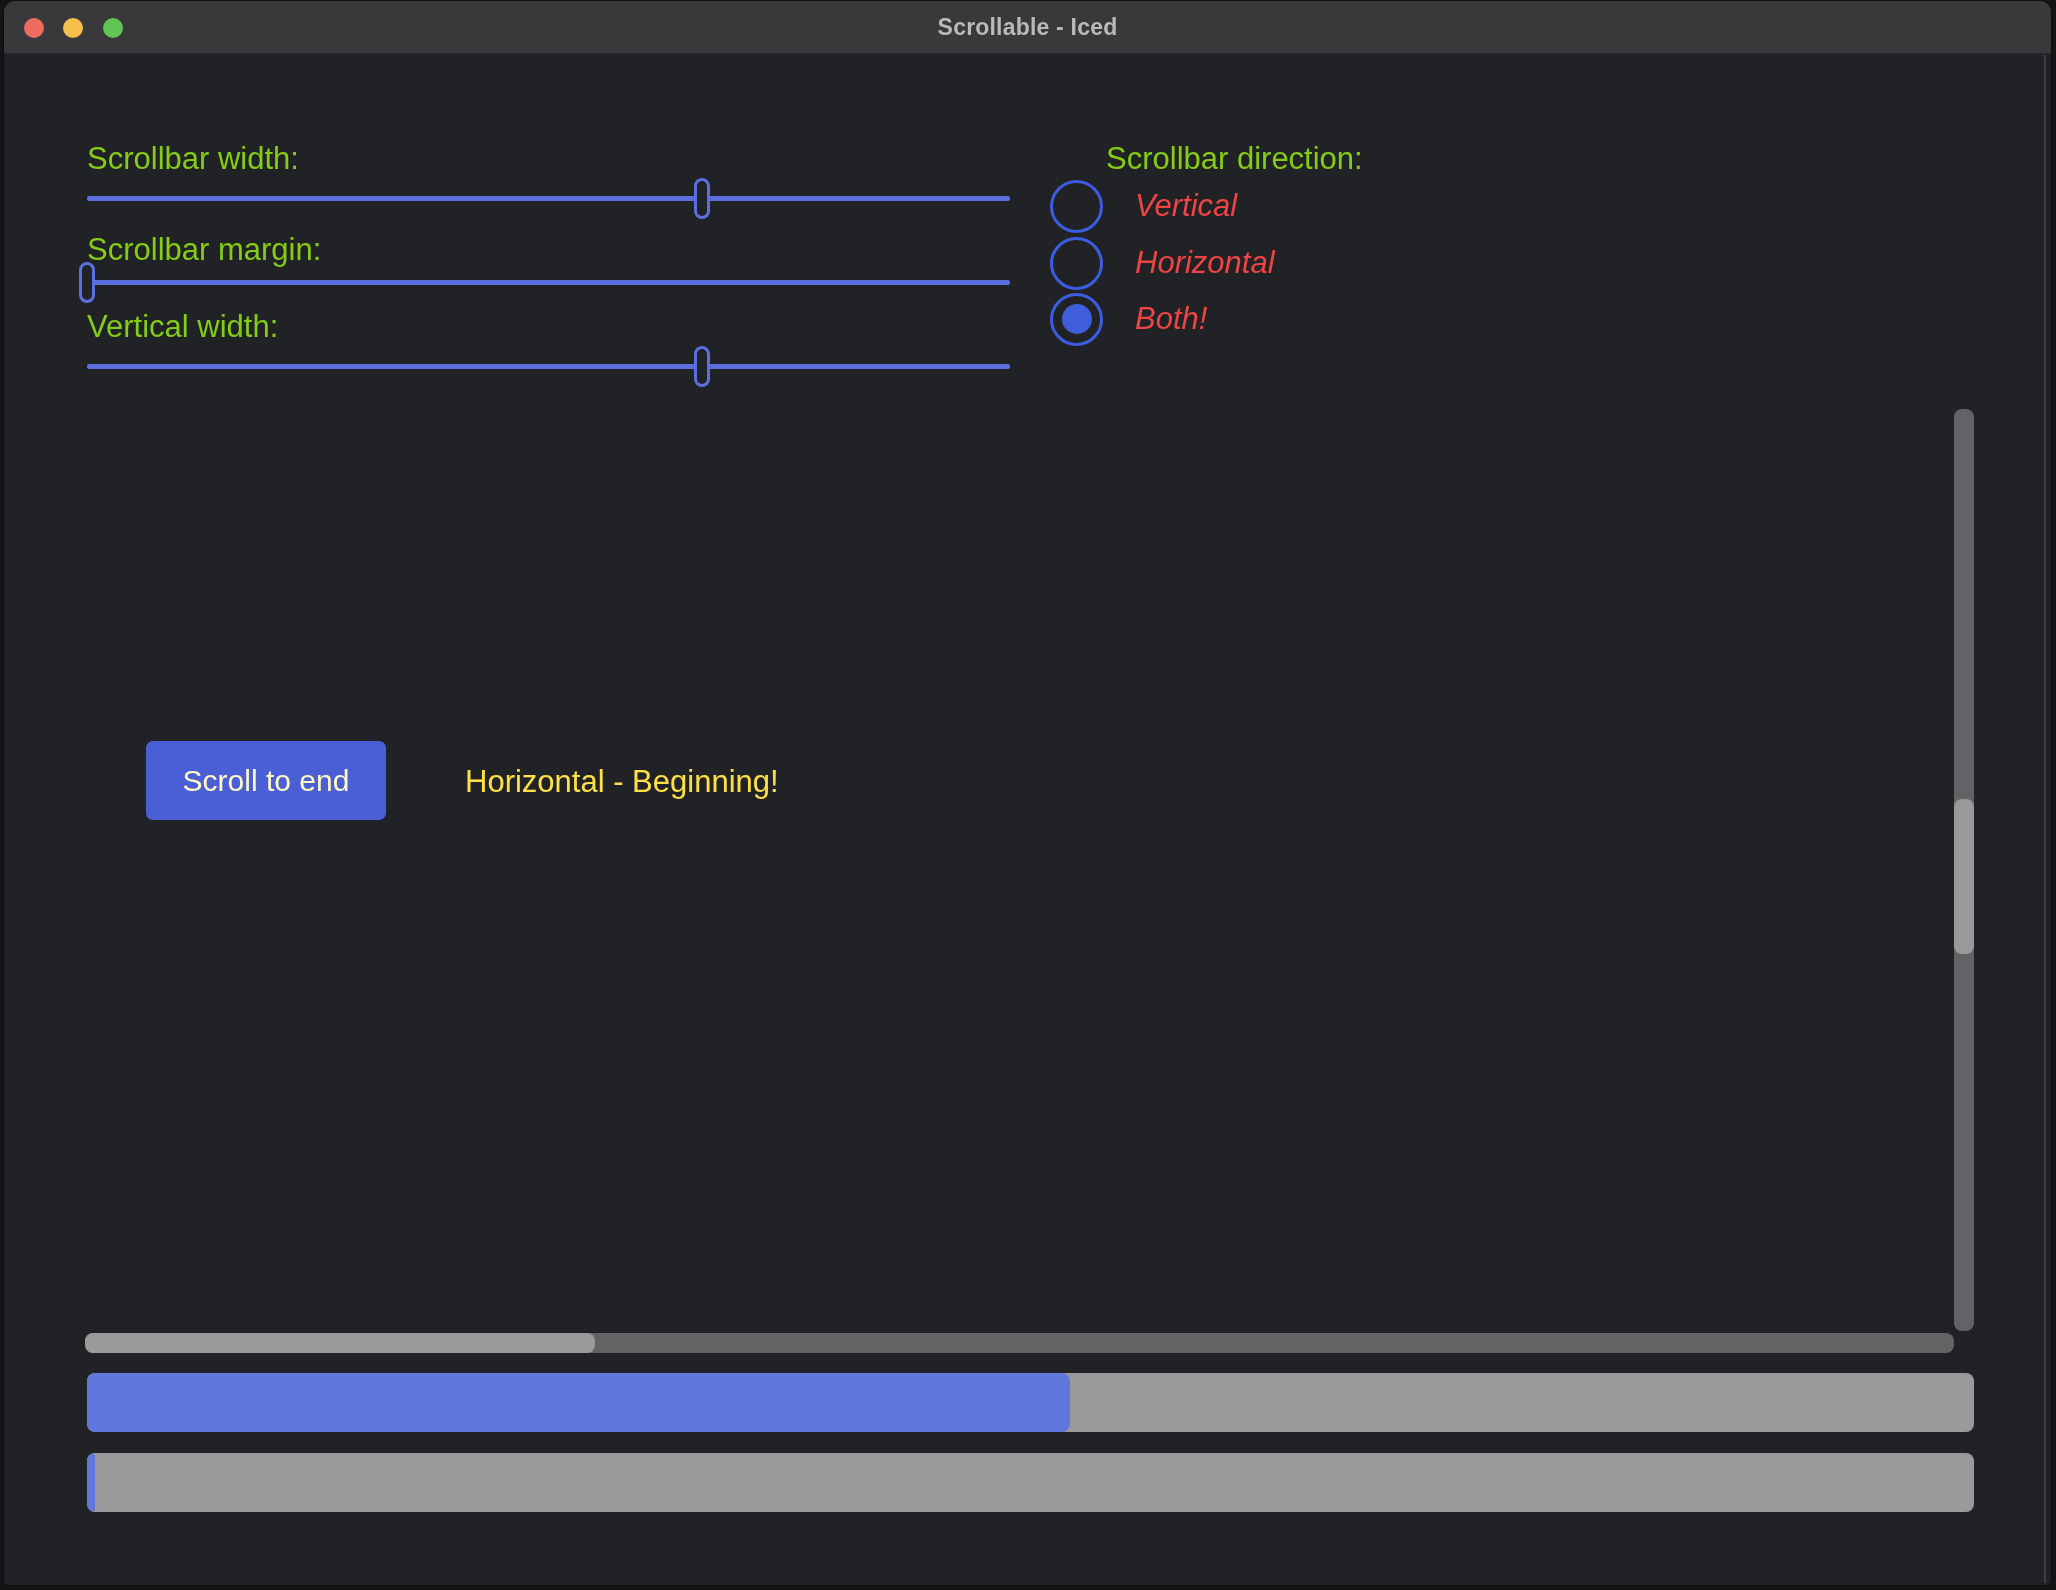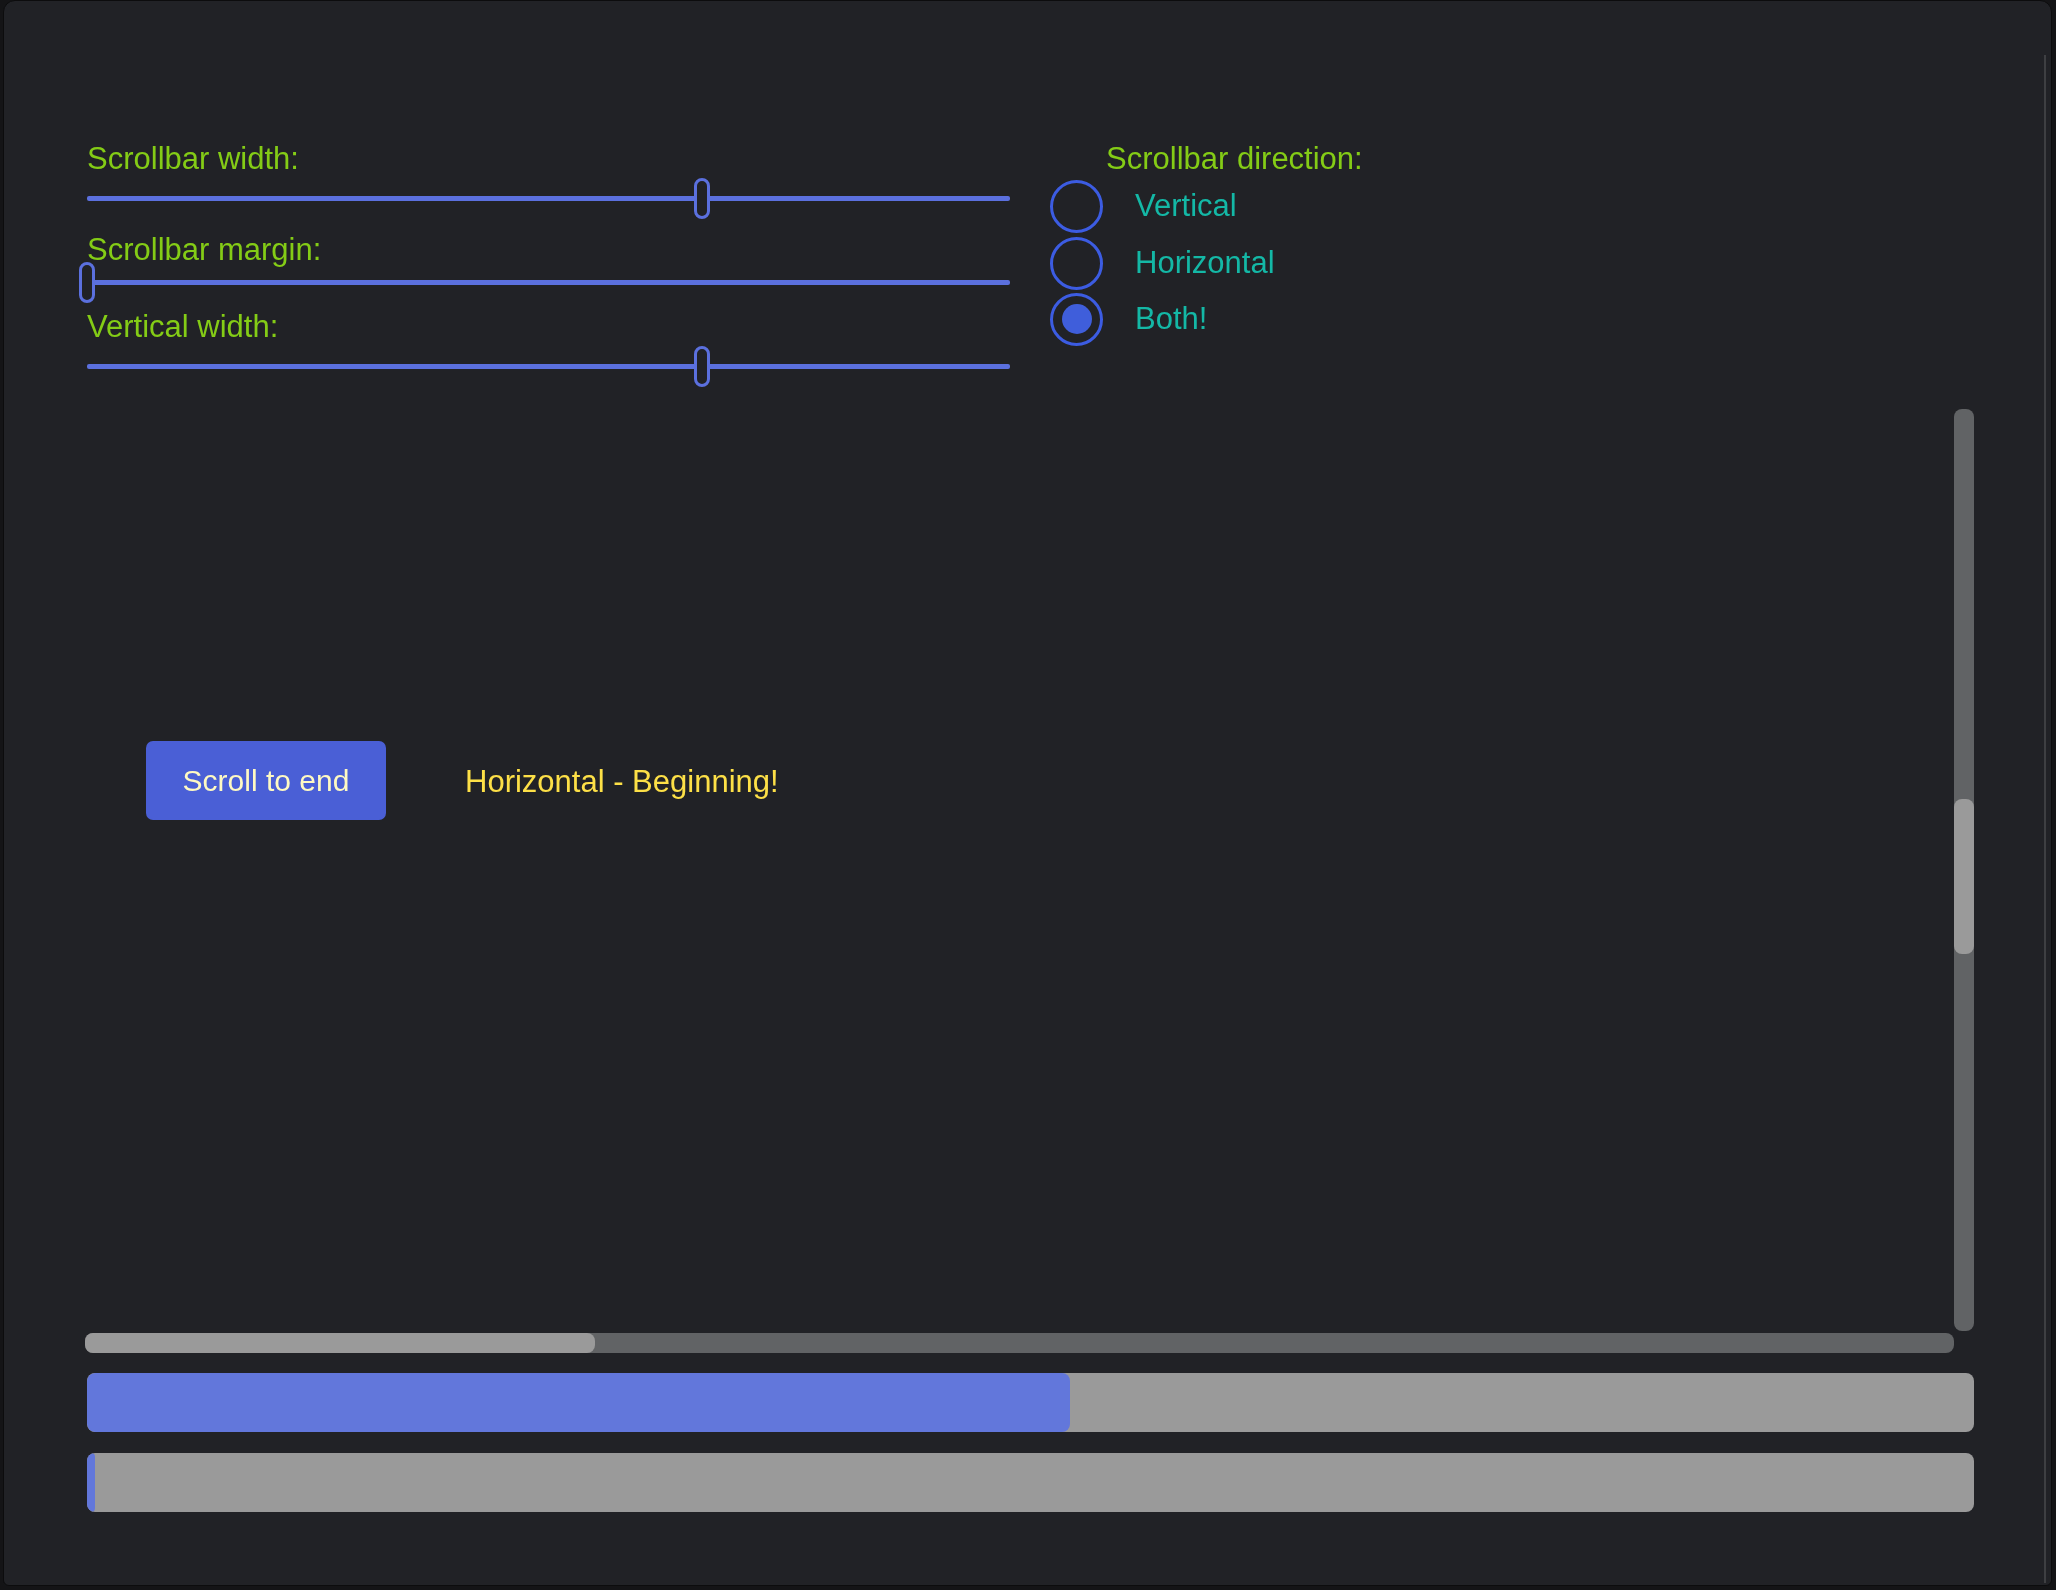--- a/index.html
+++ b/index.html
@@ -21,21 +21,21 @@
   .slider{position:absolute;left:83px;width:923px;height:41px;}
   .slider .track{position:absolute;left:0;top:18px;width:100%;height:5px;background:var(--accent-rail,#5b70de);border-radius:2px;}
   .slider .handle{position:absolute;top:0;width:16px;height:41px;background:var(--bg,#212226);
                   border:3px solid var(--accent-rail,#5b70de);border-radius:9px;}
   
   .radio-row{position:absolute;left:1046px;height:56px;display:flex;align-items:center;}
   .radio-circle{width:53px;height:53px;border-radius:50%;border:3px solid var(--accent-radio,#3c5ce2);
                 display:flex;align-items:center;justify-content:center;flex:none;}
   .radio-dot{width:30px;height:30px;border-radius:50%;background:var(--accent-radio-dot,#3f5edb);display:none;}
   .radio-row.selected .radio-dot{display:block;}
-  .radio-label{margin-left:32px;font-size:31px;color:#14b8a6;}
+  .radio-label{margin-left:32px;font-size:31px;color:#ef4444;font-style:italic;}
   
   #scroll-btn{position:absolute;left:142px;top:740px;width:240px;height:79px;background:var(--accent-button,#4a5fd6);
               border:none;border-radius:7px;color:#fef9c3;font-size:30px;cursor:pointer;}
   #status-text{position:absolute;left:461px;top:763px;font-size:31px;color:#fde047;}
   
   #v-rail{position:absolute;left:1950px;top:408px;width:20px;height:922px;background:var(--rail-gray,#616365);border-radius:8px;}
   #v-scroller{position:absolute;left:0;width:20px;background:var(--scroller-gray,#9a9a9a);border-radius:8px;}
   #h-rail{position:absolute;left:81px;top:1332px;width:1869px;height:20px;background:var(--rail-gray,#616365);border-radius:8px;}
   #h-scroller{position:absolute;top:0;height:20px;background:var(--scroller-gray,#9a9a9a);border-radius:8px;}
   
@@ -45,20 +45,26 @@
   .progress .fill{position:absolute;left:0;top:0;height:100%;background:var(--accent-progress,#6277db);border-radius:8px;}
   
   #right-edge{position:absolute;right:5px;top:54px;width:2px;height:1528px;background:#3e3f42;}
 </style>
 </head>
 <body>
 
 <div id="stage">
   <div id="window">
 
+    <div id="titlebar">
+      <div class="traffic" id="tl-close"></div>
+      <div class="traffic" id="tl-min"></div>
+      <div class="traffic" id="tl-zoom"></div>
+      <span id="title">Scrollable - Iced</span>
+    </div>
 
     <span class="lbl" style="left:83px;top:140px">Scrollbar width:</span>
     <span class="lbl" style="left:83px;top:231px">Scrollbar margin:</span>
     <span class="lbl" style="left:83px;top:308px">Vertical width:</span>
 
     <div class="slider" style="top:177px">
       <div class="track"></div>
       <div class="handle" style="left: calc(66.6% - 8px);"></div>
     </div>
     <div class="slider" style="top:261px">

